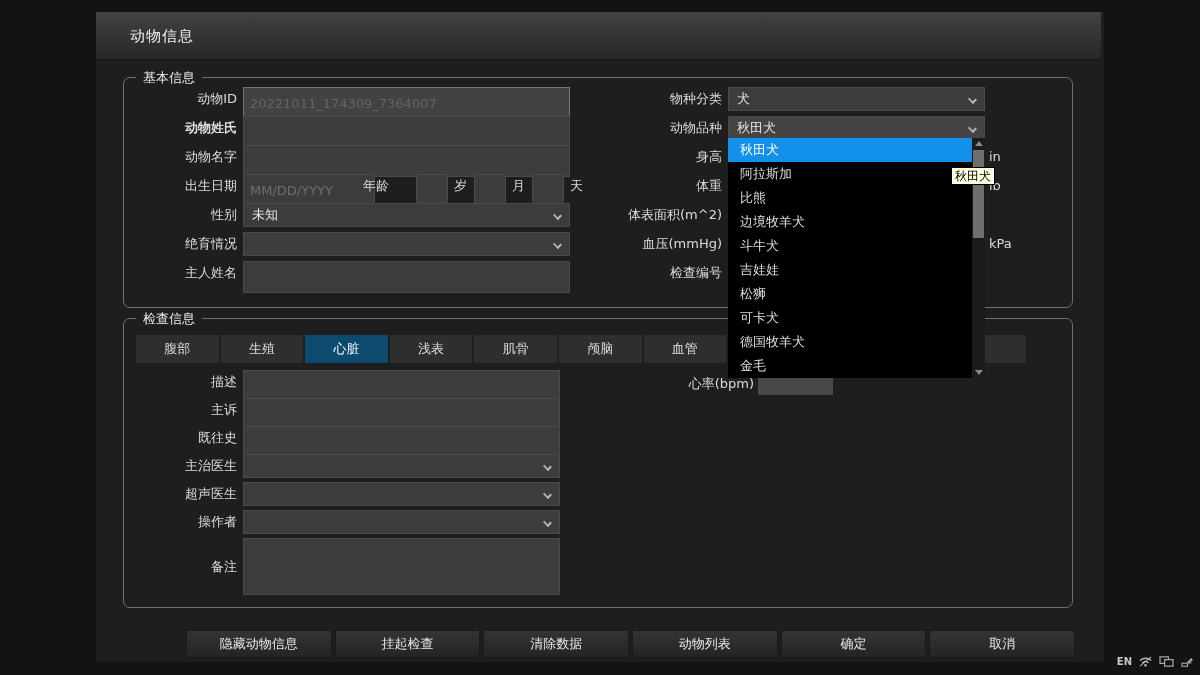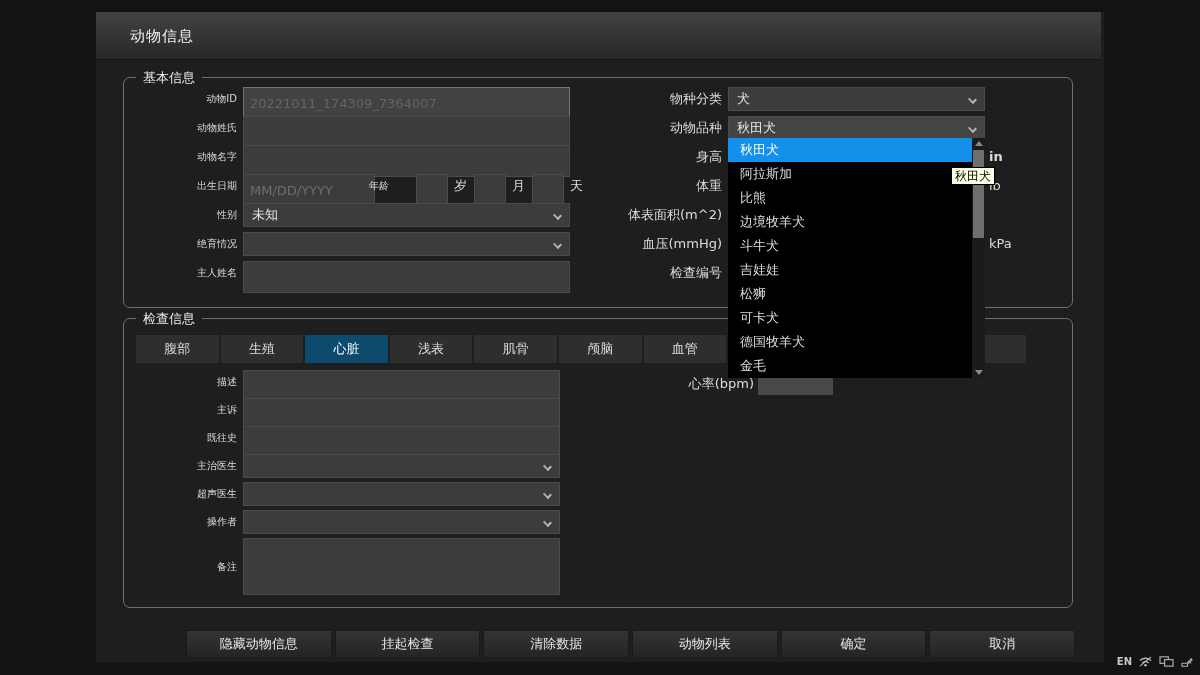--- a/index.html
+++ b/index.html
@@ -12,21 +12,21 @@
   .titlebar { position:absolute; left:0; top:0; width:1005px; height:48px;
               background:linear-gradient(#424242,#272727);
               border-bottom:1px solid #151515; }
   .titlebar .title { position:absolute; left:34px; top:0; line-height:48px;
                      font-size:15px; color:#f2f2f2; letter-spacing:1px; }
 
   .groupbox { position:absolute; border:1px solid #6f6f6f; border-radius:7px; }
   .gb-legend { position:absolute; top:-9px; left:12px; background:#1e1e1e;
                padding:0 7px; font-size:13px; color:#ececec; }
 
-  .flabel { position:absolute; width:110px; text-align:right; font-size:10px;
+  .flabel { position:absolute; width:110px; text-align:right; font-size:13px;
             color:#dcdcdc; line-height:24px; white-space:nowrap; }
   .flabel-r { position:absolute; width:130px; text-align:right; font-size:13px;
               color:#dcdcdc; line-height:24px; white-space:nowrap; }
 
   .inp { position:absolute; height:32px; background:#3c3c3c; border:1px solid #4a4a4a;
          color:#e6e6e6; font-size:13px; padding:0 6px;
          font-family:"DejaVu Sans","Liberation Sans",sans-serif; }
   .inp::placeholder { color:#6e6e6e; opacity:1; }
   .inp-id { background:#424242; border:1px solid #747474; }
   .inp-id::placeholder { color:#646464; }
@@ -96,21 +96,21 @@
     <span class="title">动物信息</span>
   </div>
 
   <div class="groupbox" style="left:27px; top:65px; width:950px; height:231px;">
     <span class="gb-legend">基本信息</span>
   </div>
 
   <span class="flabel" style="left:31px; top:75px;">动物ID</span>
   <input class="inp inp-id" style="left: 147px; top: 75px; width: 327px;" placeholder="20221011_174309_7364007">
 
-  <span class="flabel" style="left:31px; top:104px;">动物姓氏</span>
+  <span class="flabel" style="left:31px; top:104px;font-weight:bold;">动物姓氏</span>
   <input class="inp" style="left: 147px; top: 104px; width: 327px;">
 
   <span class="flabel" style="left:31px; top:133px;">动物名字</span>
   <input class="inp" style="left: 147px; top: 133px; width: 327px;">
 
   <span class="flabel" style="left:31px; top:162px;">出生日期</span>
   <input class="inp" style="left: 147px; top: 162px; width: 132px;" placeholder="MM/DD/YYYY">
   <span class="flabel" style="left:183px; top:162px; width:110px;">年龄</span>
   <input class="inp" style="left: 320px; top: 162px; width: 32px; padding: 0px 3px;">
   <span class="unit" style="left:358px; top:162px;">岁</span>
@@ -140,21 +140,21 @@
   </div>
 
   <span class="flabel-r" style="left:496px; top:104px;">动物品种</span>
   <div class="combo" style="left:632px; top:104px; width:257px; background:#444;">
     <span>秋田犬</span>
     <span class="chev"></span>
   </div>
 
   <span class="flabel-r" style="left:496px; top:133px;">身高</span>
   <input class="inp" style="left: 632px; top: 133px; width: 253px;">
-  <span class="unit" style="left:893px; top:133px;font-weight:bold;">in</span>
+  <span class="unit" style="left:893px; top:133px;">in</span>
 
   <span class="flabel-r" style="left:496px; top:162px;">体重</span>
   <input class="inp" style="left: 632px; top: 162px; width: 253px;">
   <span class="unit" style="left:893px; top:162px;">lb</span>
 
   <span class="flabel-r" style="left:496px; top:191px;">体表面积(m^2)</span>
   <input class="inp" style="left: 632px; top: 191px; width: 253px;">
 
   <span class="flabel-r" style="left:496px; top:220px;">血压(mmHg)</span>
   <input class="inp" style="left: 632px; top: 220px; width: 253px;">

